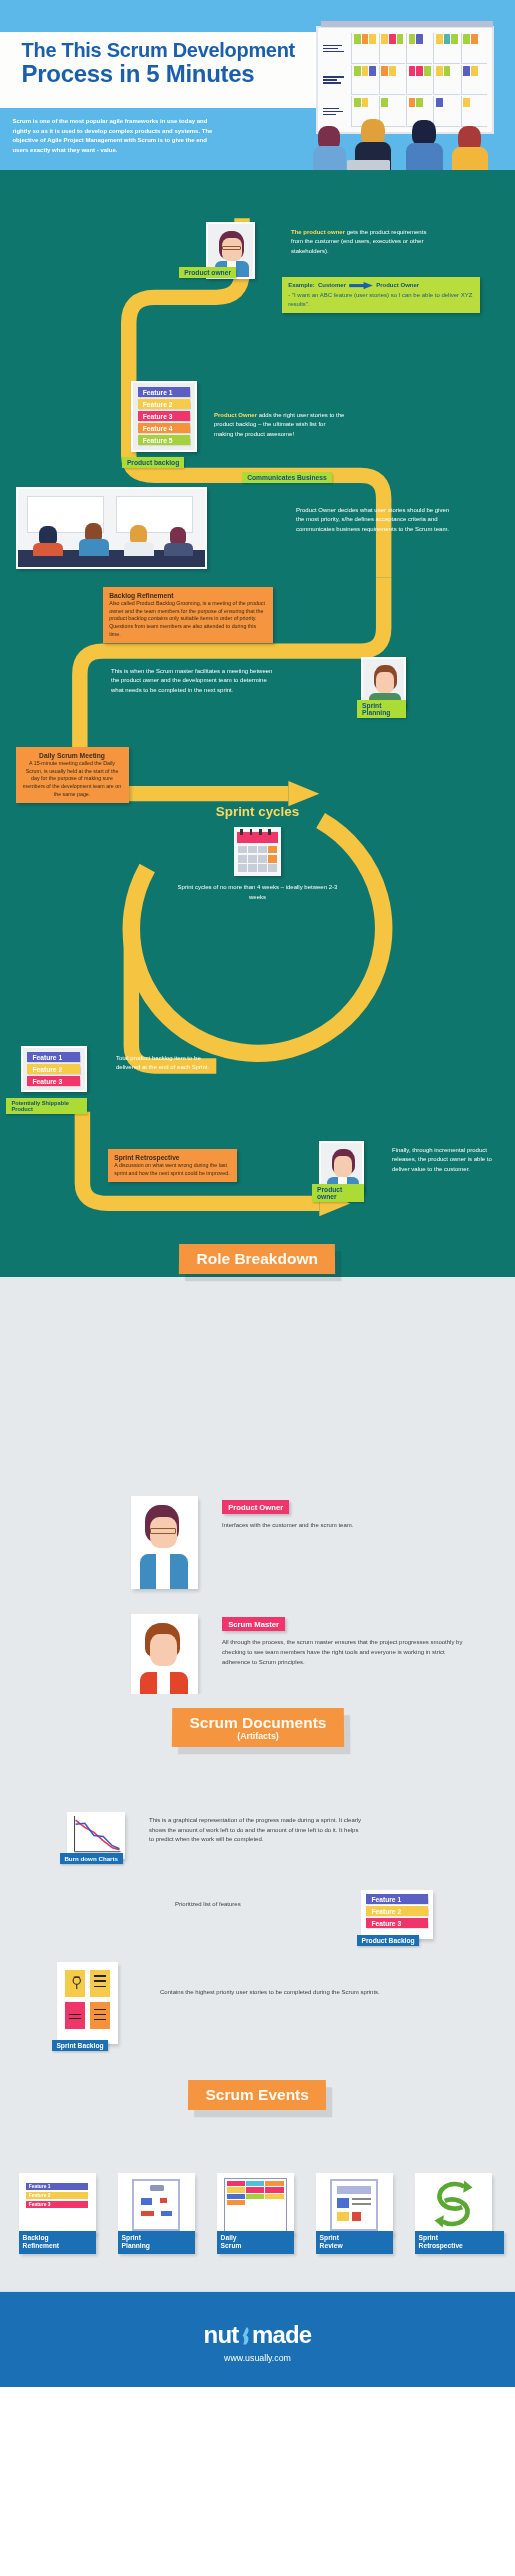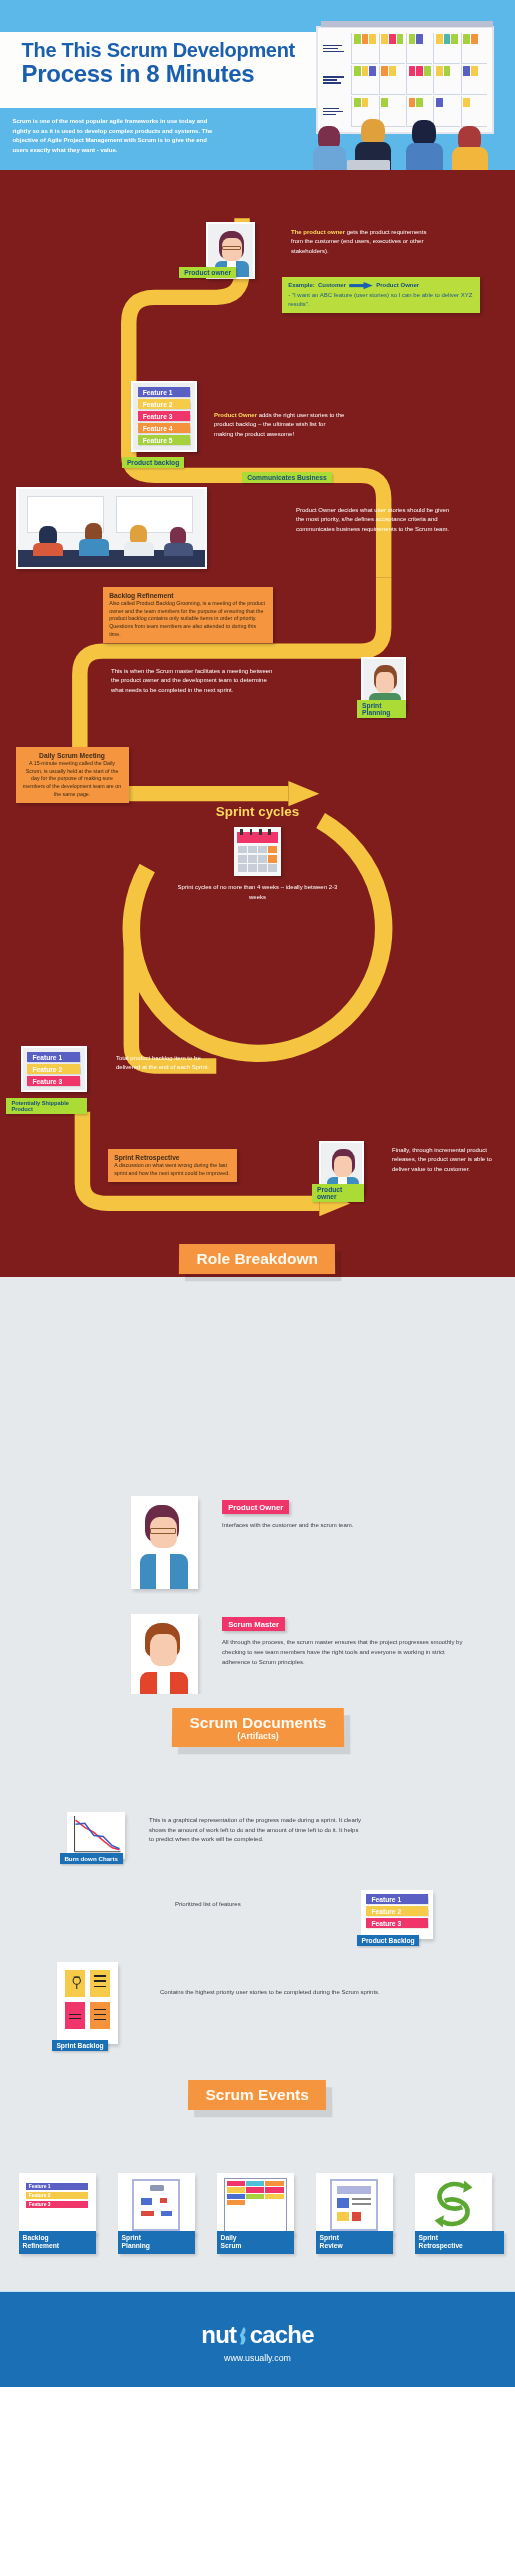--- a/index.html
+++ b/index.html
@@ -36,21 +36,21 @@
   .board-grid { position:absolute; inset: 5.2px; display:grid; grid-template-columns: 27px repeat(5, 1fr); grid-template-rows: repeat(3, 1fr); gap:1px;}
   .bl { display:flex; flex-direction:column; justify-content:center; gap:1.5px; padding-right:2.1px;}
   .bl i { display:block; height:1.5px; background:#2b3a7a; }
   .bcell { border-left:0.5px solid #cfd6e4; border-bottom:0.5px solid #cfd6e4; display:flex; flex-wrap:wrap; gap:1px; padding:1.5px; align-content:flex-start;}
   .sticky { width:6.7px; height:9.8px; border-radius:0.5px; }
   .people { position:absolute; left:0; bottom:-2.1px; width:204px; height:57px; }
   .head { position:absolute; border-radius:40% 40% 35% 35%; }
   .body-sh { position:absolute; border-radius:8.2px 8.2px 0 0; }
 
   
-  .process { position: relative; background: #7f1d1d; padding-bottom: 5.2px; }
+  .process { position: relative; background: #0f766e; padding-bottom: 5.2px; }
   .flow-svg { position:absolute; left:0; top:0; width:515px; height:1288px; pointer-events:none; }
 
   .photo {
     background:#eef0f2; border:2.6px solid #ffffff; position:relative;
     box-shadow: 1.5px 2.1px 3.1px rgba(0,0,0,.20); overflow:hidden;
   }
   .tag-green {
     background:#aadc35; color:#14507e; font-weight:bold; display:inline-block;
     padding:2.1px 5.2px; font-size:6.7px; box-shadow:1px 1.5px 2.1px rgba(0,0,0,.20);
   }
@@ -105,21 +105,21 @@
 </head>
 <body>
 
 <div class="page">
 
   <section class="hero">
     <div class="hero-white-band"></div>
 
     <div class="hero-title">
       <span class="l1">The This Scrum Development</span>
-      <span class="l2">Process in 8 Minutes</span>
+      <span class="l2">Process in 5 Minutes</span>
     </div>
 
     <div class="hero-intro">Scrum is one of the most popular agile frameworks in use today and rightly so as it is used to develop complex products and systems. The objective of Agile Project Management with Scrum is to give the end users exactly what they want - value.</div>
 
     <div class="hero-art">
       <div class="board">
         <div class="board-top"></div>
         <div class="board-grid">
           <div class="bl">
               <i style="width:18.5px"></i>
@@ -608,19 +608,19 @@
       </div>
     </div>
   </section>
 
   <footer class="footer">
     <div class="logo">
       <span>nut</span><span class="nut-i">
         <svg width="11.3" height="20.6" viewBox="0 0 22 40" style="vertical-align:-3.1px;">
           <path d="M13,2 C19,6 17,14 12,18 C17,20 19,28 12,36 L6,36 C10,28 8,22 5,18 C9,14 9,8 13,2 Z" fill="#6fc3ef"></path>
         </svg>
-      </span><span>cache</span>
+      </span><span>made</span>
     </div>
     <div class="logo-url">www.usually.com</div>
   </footer>
 
 </div>
 
 
 </body></html>

